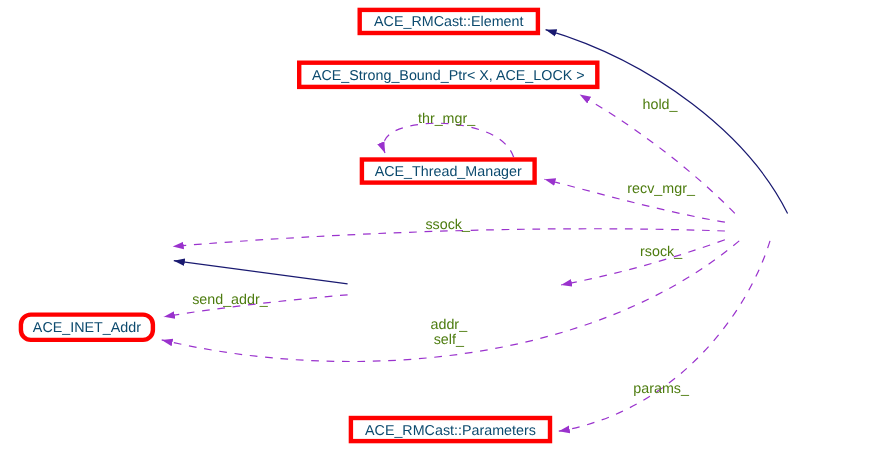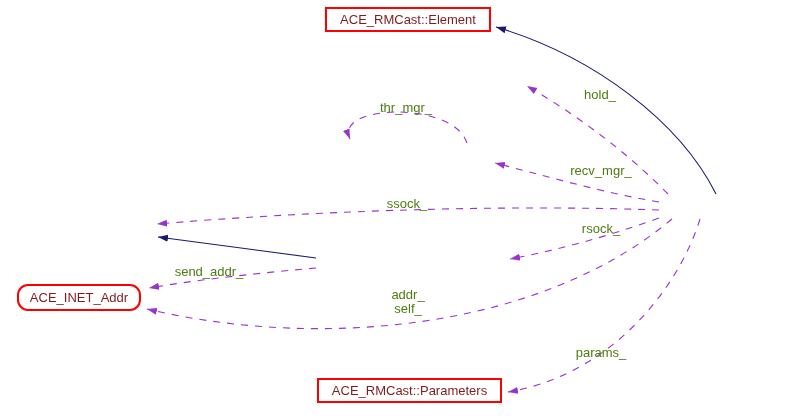--- a/index.html
+++ b/index.html
@@ -13,23 +13,23 @@
   }
   .edges { position: absolute; left: 0; top: 0; }
   .edge { fill: none; stroke-width: 1.1px; }
   .edge.dashed { stroke-dasharray: 7,7; }
   .node {
     position: absolute;
     display: flex;
     align-items: center;
     justify-content: center;
     background: #ffffff;
-    border: 2px solid #4c1d95;
+    border: 4px solid #4c1d95;
     font-size: 13px;
-    color: #7f1d1d;
+    color: #0c4a6e;
     white-space: nowrap;
     box-sizing: border-box;
     cursor: pointer;
   }
   .node.external { border-color: #ff0000; }
   .node.focus { background: #bfbfbf; border-color: #000000; cursor: default; }
   .edge-label {
     position: absolute;
     transform: translateX(-50%);
     font-size: 13px;
@@ -70,21 +70,23 @@
 
     <path class="edge dashed" d="M 316,268 C 258,273 196,280 149,288" marker-end="url(#arrow-usage)" stroke="#9a32cd"></path>
 
     <path class="edge dashed" d="M 672,219 C 540,330 320,350 147,309" marker-end="url(#arrow-usage)" stroke="#9a32cd"></path>
 
     <path class="edge dashed" d="M 700,219 C 678,290 610,375 508,392" marker-end="url(#arrow-usage)" stroke="#9a32cd"></path>
   </svg>
 
   <div class="node external" style="left:325px; top:7px;  width:166px; height:25px;">ACE_RMCast::Element</div>
 
+  <div class="node external" style="left:270px; top:55px; width:275px; height:26px;">ACE_Strong_Bound_Ptr&lt; X, ACE_LOCK &gt;</div>
 
+  <div class="node external" style="left:327px; top:143px; width:161px; height:25px;">ACE_Thread_Manager</div>
 
 
 
   <div class="node external" style="left:17px; top:284px; width:124px; height:27px;border-radius:11px;">ACE_INET_Addr</div>
 
   <div class="node external" style="left:317px; top:378px; width:185px; height:25px;">ACE_RMCast::Parameters</div>
 
 
   <div class="edge-label" style="left:600px; top:88px;">hold_</div>
 

